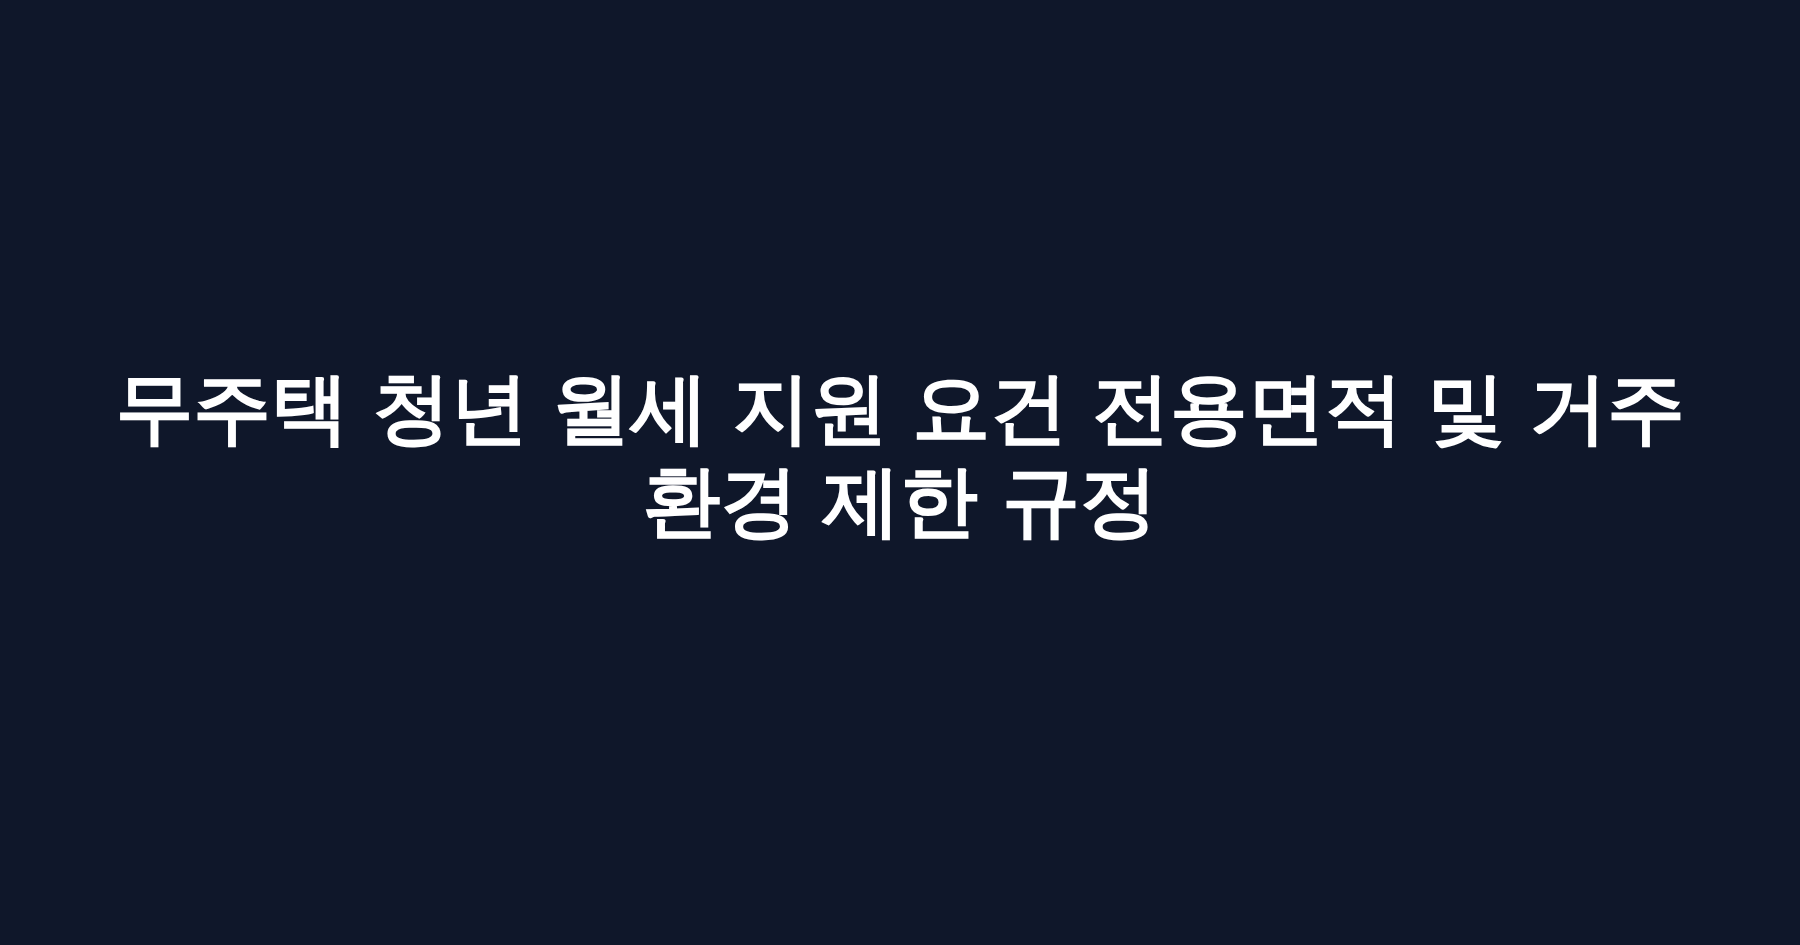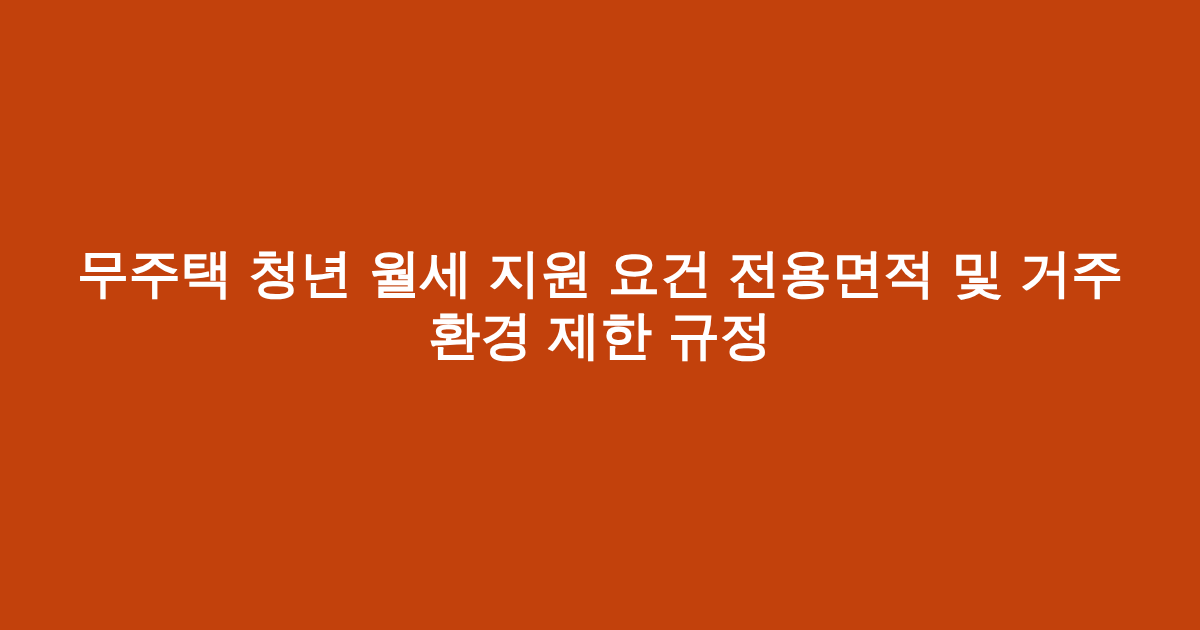--- a/index.html
+++ b/index.html
@@ -46,21 +46,21 @@
     letter-spacing: -0.2px;
     word-spacing: 2px;
     text-align: center;
     white-space: pre-wrap;
     -webkit-font-smoothing: antialiased;
   }
 </style>
 </head>
 <body>
 
-<div id="og-card" style="background-color: #c2410c;">
+<div id="og-card" style="background-color: #0f172a;">
 
   <div id="title-block">
 
     <h1 id="card-title" style="color: rgb(255, 255, 255);">무주택 청년 월세 지원 요건 전용면적 및 거주 환경 제한 규정</h1>
 
   </div>
 
 </div>
 
 </body></html>

